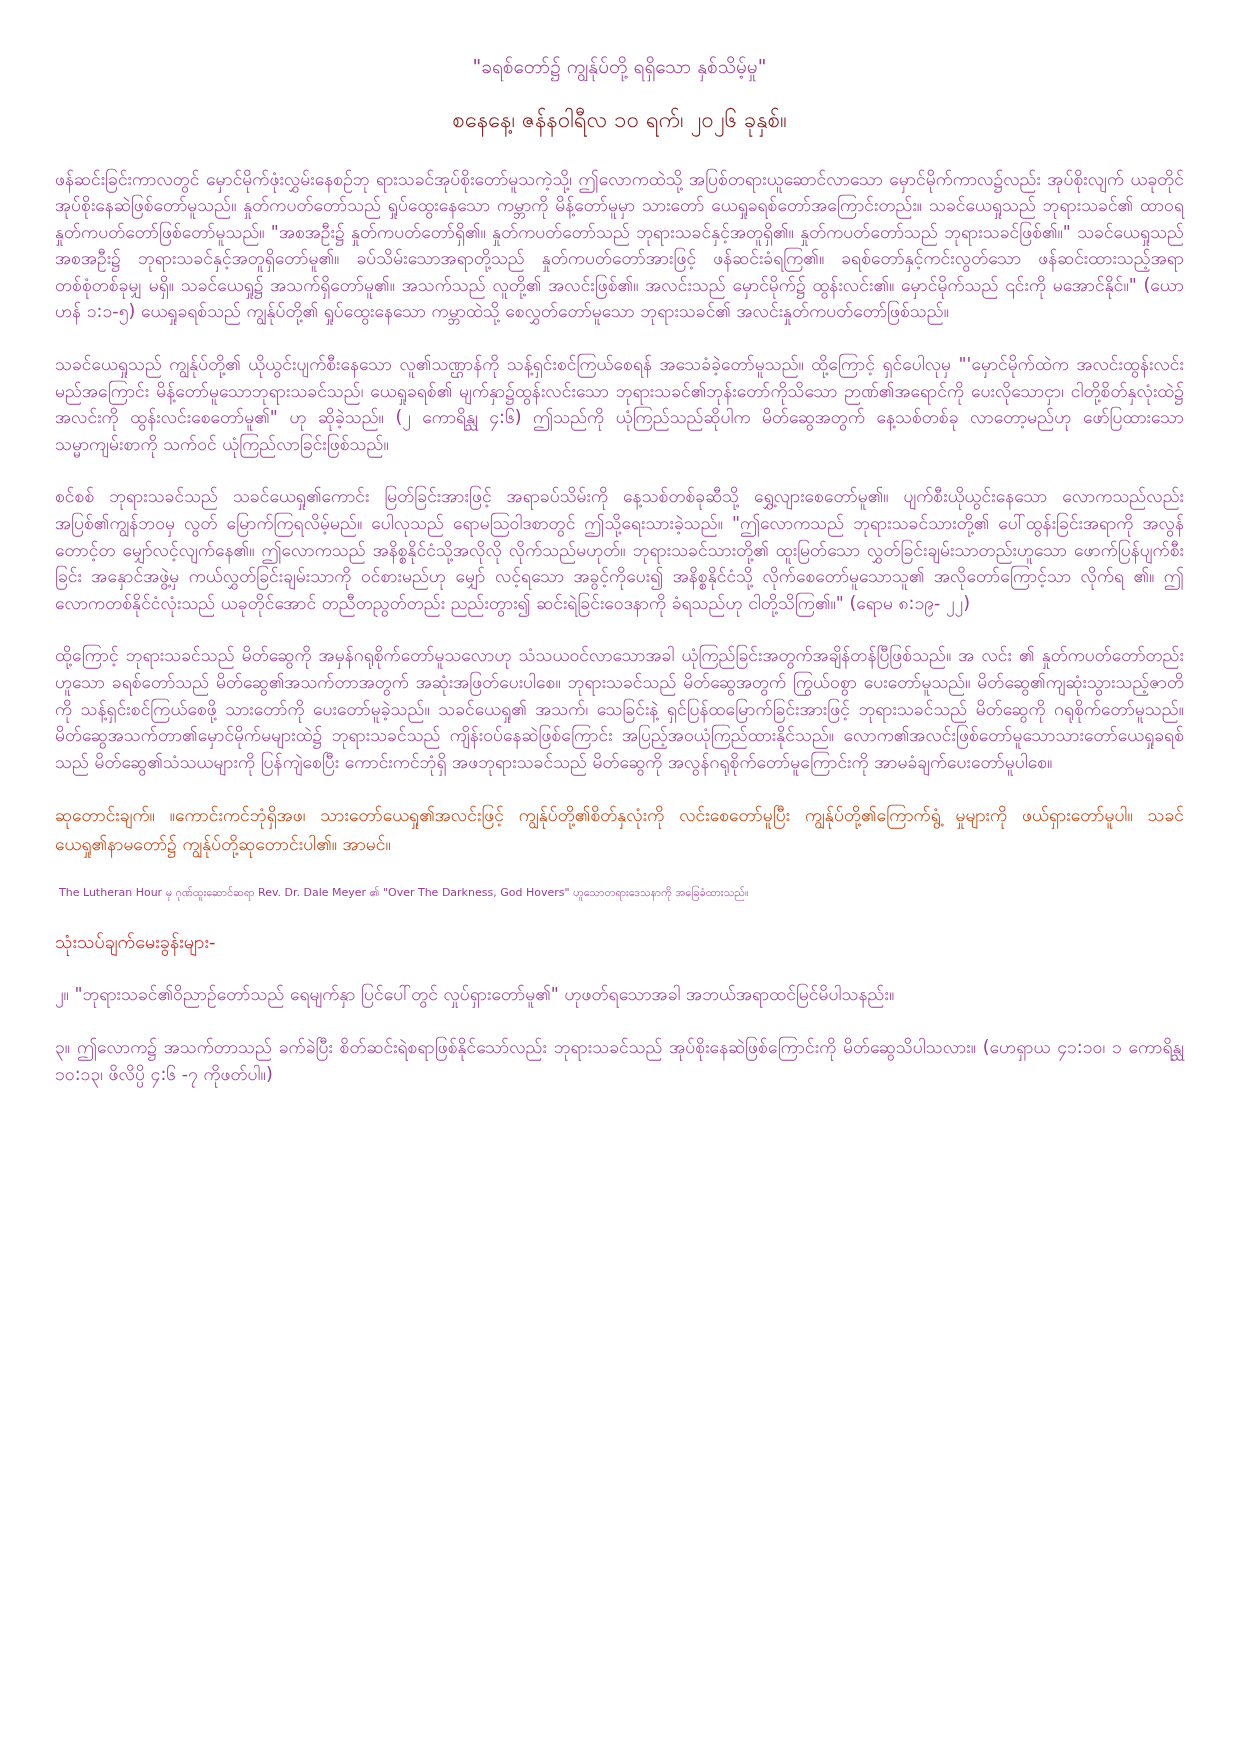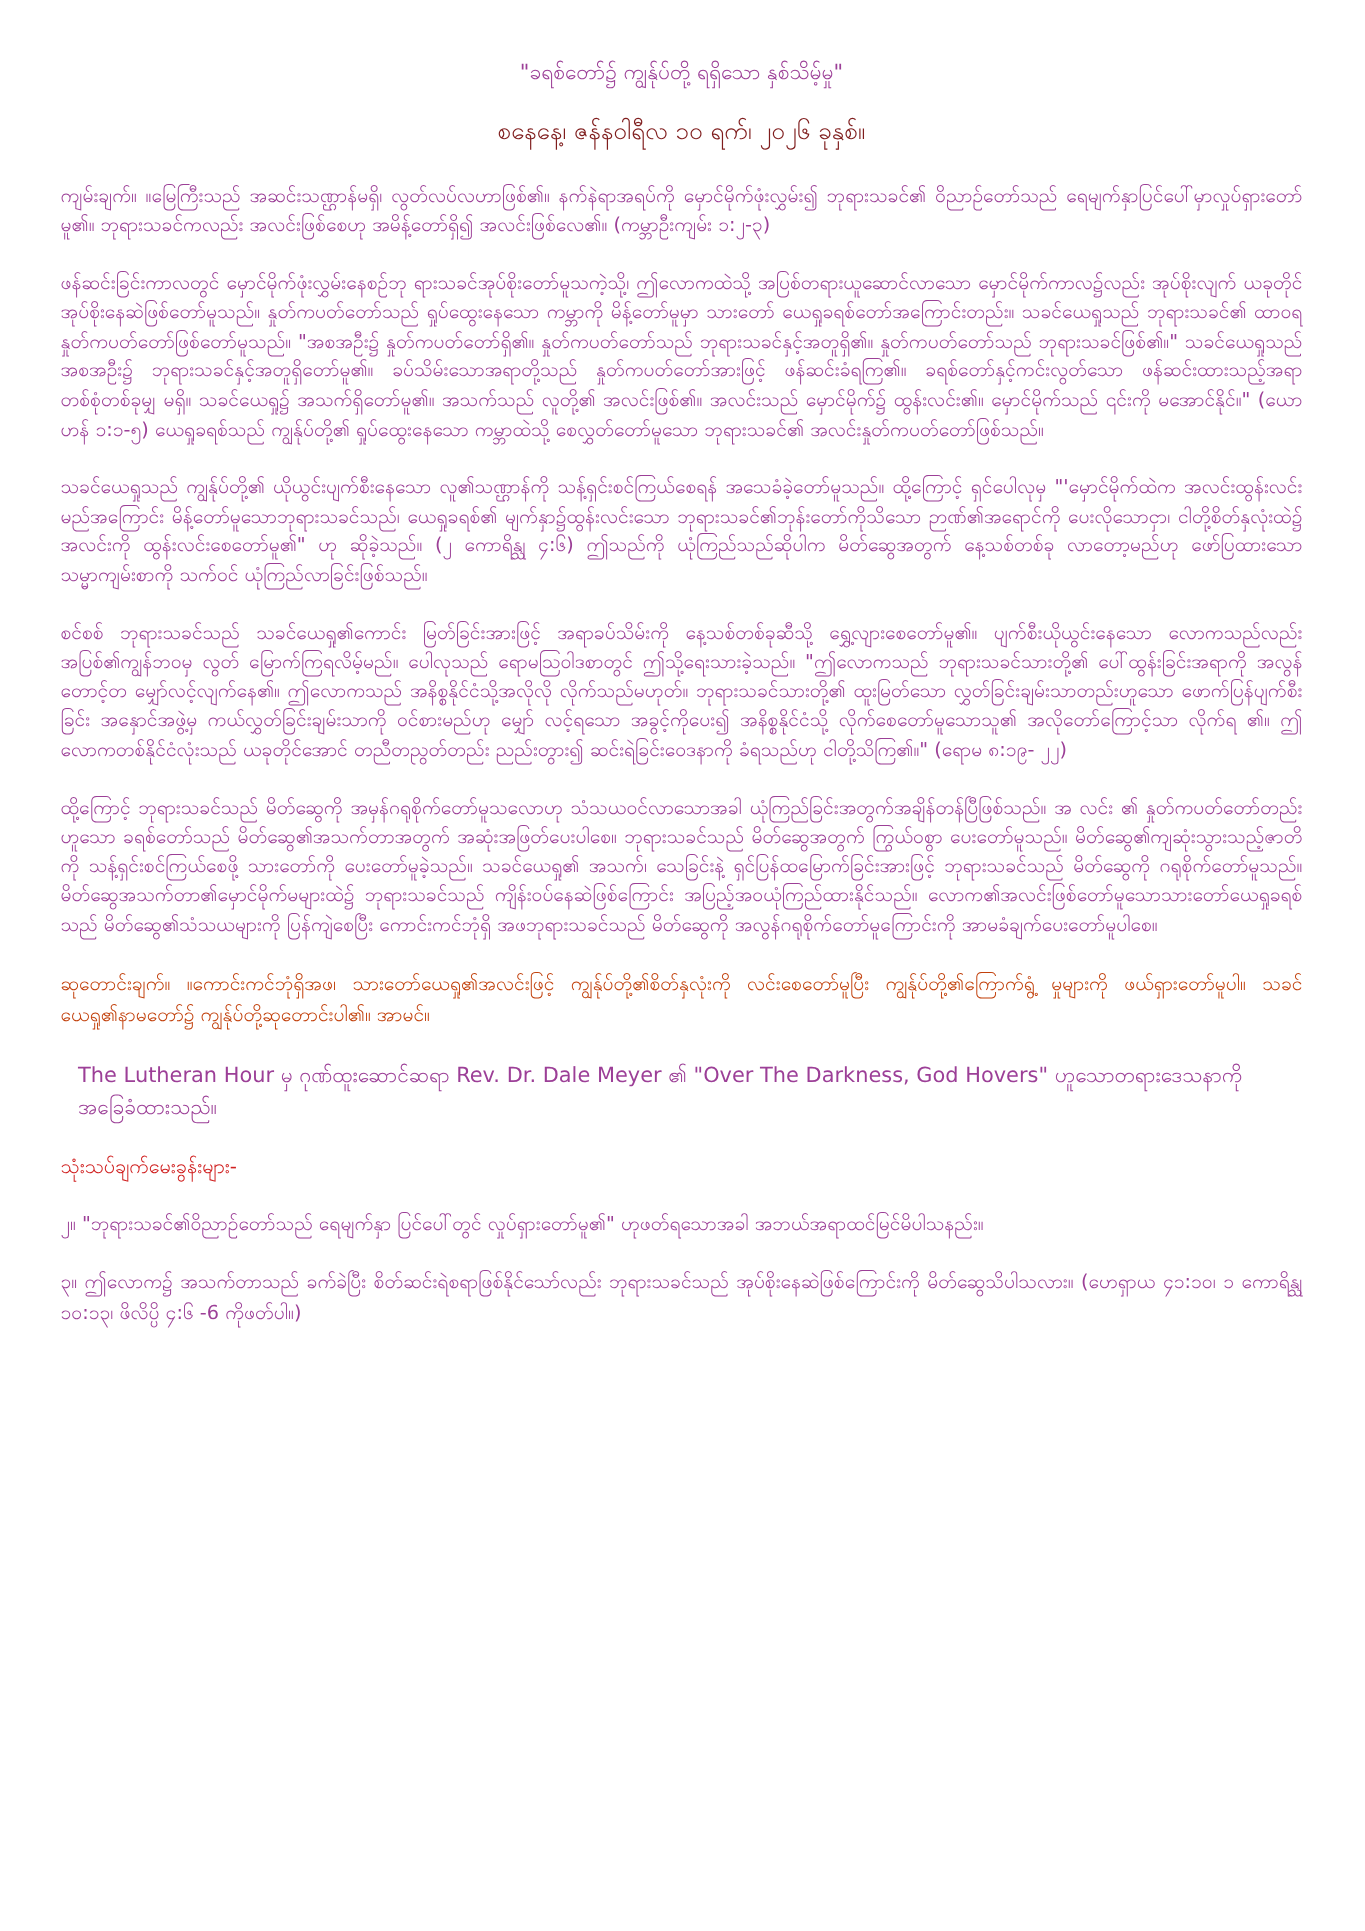--- a/index.html
+++ b/index.html
@@ -42,23 +42,23 @@
     color: #9c3f97;
   }
   .prayer-para {
     font-size: 17.5px;
     line-height: 1.65;
     text-align: justify;
     margin: 6px 0 26px 0;
     color: #c2410c;
   }
   .source-line {
-    font-size: 19px;
+    font-size: 11px;
     line-height: 1.5;
-    margin: 0 0 26px 16px;
+    margin: 0 0 26px 4px;
     color: #9c3f97;
   }
   .questions-heading {
     font-size: 18px;
     line-height: 1.5;
     margin: 0 0 26px 0;
     color: #d01f1f;
     font-weight: normal;
   }
   .question-para {
@@ -72,34 +72,33 @@
 </head>
 <body>
 
 <div class="page">
 
   <div class="doc-header">
     <h1 class="doc-title">"ခရစ်တော်၌ ကျွန်ုပ်တို့ ရရှိသော နှစ်သိမ့်မှု"</h1>
     <div class="doc-date">စနေနေ့၊ ဇန်နဝါရီလ ၁၀ ရက်၊ ၂၀၂၆ ခုနှစ်။</div>
   </div>
 
-  <p class="body-para">ကျမ်းချက်။ ။မြေကြီးသည် အဆင်းသဏ္ဌာန်မရှိ၊ လွတ်လပ်လဟာဖြစ်၏။ နက်နဲရာအရပ်ကို မှောင်မိုက်ဖုံးလွှမ်း၍ ဘုရားသခင်၏ ဝိညာဉ်တော်သည် ရေမျက်နှာပြင်ပေါ်မှာလှုပ်ရှားတော်မူ၏။ ဘုရားသခင်ကလည်း အလင်းဖြစ်စေဟု အမိန့်တော်ရှိ၍ အလင်းဖြစ်လေ၏။ (ကမ္ဘာဦးကျမ်း ၁:၂-၃)</p>
 
   <p class="body-para">ဖန်ဆင်းခြင်းကာလတွင် မှောင်မိုက်ဖုံးလွှမ်းနေစဉ်ဘု ရားသခင်အုပ်စိုးတော်မူသကဲ့သို့၊ ဤလောကထဲသို့ အပြစ်တရားယူဆောင်လာသော မှောင်မိုက်ကာလ၌လည်း အုပ်စိုးလျက် ယခုတိုင် အုပ်စိုးနေဆဲဖြစ်တော်မူသည်။ နှုတ်ကပတ်တော်သည် ရှုပ်ထွေးနေသော ကမ္ဘာကို မိန့်တော်မူမှာ သားတော် ယေရှုခရစ်တော်အကြောင်းတည်း။ သခင်ယေရှုသည် ဘုရားသခင်၏ ထာဝရ နှုတ်ကပတ်တော်ဖြစ်တော်မူသည်။ "အစအဦး၌ နှုတ်ကပတ်တော်ရှိ၏။ နှုတ်ကပတ်တော်သည် ဘုရားသခင်နှင့်အတူရှိ၏။ နှုတ်ကပတ်တော်သည် ဘုရားသခင်ဖြစ်၏။" သခင်ယေရှုသည် အစအဦး၌ ဘုရားသခင်နှင့်အတူရှိတော်မူ၏။ ခပ်သိမ်းသောအရာတို့သည် နှုတ်ကပတ်တော်အားဖြင့် ဖန်ဆင်းခံရကြ၏။ ခရစ်တော်နှင့်ကင်းလွတ်သော ဖန်ဆင်းထားသည့်အရာ တစ်စုံတစ်ခုမျှ မရှိ။ သခင်ယေရှု၌ အသက်ရှိတော်မူ၏။ အသက်သည် လူတို့၏ အလင်းဖြစ်၏။ အလင်းသည် မှောင်မိုက်၌ ထွန်းလင်း၏။ မှောင်မိုက်သည် ၎င်းကို မအောင်နိုင်။" (ယောဟန် ၁:၁-၅) ယေရှုခရစ်သည် ကျွန်ုပ်တို့၏ ရှုပ်ထွေးနေသော ကမ္ဘာထဲသို့ စေလွှတ်တော်မူသော ဘုရားသခင်၏ အလင်းနှုတ်ကပတ်တော်ဖြစ်သည်။</p>
 
   <p class="body-para">သခင်ယေရှုသည် ကျွန်ုပ်တို့၏ ယိုယွင်းပျက်စီးနေသော လူ၏သဏ္ဌာန်ကို သန့်ရှင်းစင်ကြယ်စေရန် အသေခံခဲ့တော်မူသည်။ ထို့ကြောင့် ရှင်ပေါလုမှ "'မှောင်မိုက်ထဲက အလင်းထွန်းလင်းမည်အကြောင်း မိန့်တော်မူသောဘုရားသခင်သည်၊ ယေရှုခရစ်၏ မျက်နှာ၌ထွန်းလင်းသော ဘုရားသခင်၏ဘုန်းတော်ကိုသိသော ဉာဏ်၏အရောင်ကို ပေးလိုသောငှာ၊ ငါတို့စိတ်နှလုံးထဲ၌ အလင်းကို ထွန်းလင်းစေတော်မူ၏" ဟု ဆိုခဲ့သည်။ (၂ ကောရိန္သု ၄:၆) ဤသည်ကို ယုံကြည်သည်ဆိုပါက မိတ်ဆွေအတွက် နေ့သစ်တစ်ခု လာတော့မည်ဟု ဖော်ပြထားသော သမ္မာကျမ်းစာကို သက်ဝင် ယုံကြည်လာခြင်းဖြစ်သည်။</p>
 
   <p class="body-para">စင်စစ် ဘုရားသခင်သည် သခင်ယေရှု၏ကောင်း မြတ်ခြင်းအားဖြင့် အရာခပ်သိမ်းကို နေ့သစ်တစ်ခုဆီသို့ ရွှေ့လျားစေတော်မူ၏။ ပျက်စီးယိုယွင်းနေသော လောကသည်လည်း အပြစ်၏ကျွန်ဘဝမှ လွတ် မြောက်ကြရလိမ့်မည်။ ပေါလုသည် ရောမဩဝါဒစာတွင် ဤသို့ရေးသားခဲ့သည်။ "ဤလောကသည် ဘုရားသခင်သားတို့၏ ပေါ်ထွန်းခြင်းအရာကို အလွန်တောင့်တ မျှော်လင့်လျက်နေ၏။ ဤလောကသည် အနိစ္စနိုင်ငံသို့အလိုလို လိုက်သည်မဟုတ်။ ဘုရားသခင်သားတို့၏ ထူးမြတ်သော လွှတ်ခြင်းချမ်းသာတည်းဟူသော ဖောက်ပြန်ပျက်စီးခြင်း အနှောင်အဖွဲ့မှ ကယ်လွှတ်ခြင်းချမ်းသာကို ဝင်စားမည်ဟု မျှော် လင့်ရသော အခွင့်ကိုပေး၍ အနိစ္စနိုင်ငံသို့ လိုက်စေတော်မူသောသူ၏ အလိုတော်ကြောင့်သာ လိုက်ရ ၏။ ဤလောကတစ်နိုင်ငံလုံးသည် ယခုတိုင်အောင် တညီတညွတ်တည်း ညည်းတွား၍ ဆင်းရဲခြင်းဝေဒနာကို ခံရသည်ဟု ငါတို့သိကြ၏။" (ရောမ ၈:၁၉- ၂၂)</p>
 
   <p class="body-para">ထို့ကြောင့် ဘုရားသခင်သည် မိတ်ဆွေကို အမှန်ဂရုစိုက်တော်မူသလောဟု သံသယဝင်လာသောအခါ ယုံကြည်ခြင်းအတွက်အချိန်တန်ပြီဖြစ်သည်။ အ လင်း ၏ နှုတ်ကပတ်တော်တည်းဟူသော ခရစ်တော်သည် မိတ်ဆွေ၏အသက်တာအတွက် အဆုံးအဖြတ်ပေးပါစေ။ ဘုရားသခင်သည် မိတ်ဆွေအတွက် ကြွယ်ဝစွာ ပေးတော်မူသည်။ မိတ်ဆွေ၏ကျဆုံးသွားသည့်ဇာတိကို သန့်ရှင်းစင်ကြယ်စေဖို့ သားတော်ကို ပေးတော်မူခဲ့သည်။ သခင်ယေရှု၏ အသက်၊ သေခြင်းနဲ့ ရှင်ပြန်ထမြောက်ခြင်းအားဖြင့် ဘုရားသခင်သည် မိတ်ဆွေကို ဂရုစိုက်တော်မူသည်။ မိတ်ဆွေအသက်တာ၏မှောင်မိုက်မများထဲ၌ ဘုရားသခင်သည် ကျိန်းဝပ်နေဆဲဖြစ်ကြောင်း အပြည့်အဝယုံကြည်ထားနိုင်သည်။ လောက၏အလင်းဖြစ်တော်မူသောသားတော်ယေရှုခရစ်သည် မိတ်ဆွေ၏သံသယများကို ပြန်ကျဲစေပြီး ကောင်းကင်ဘုံရှိ အဖဘုရားသခင်သည် မိတ်ဆွေကို အလွန်ဂရုစိုက်တော်မူကြောင်းကို အာမခံချက်ပေးတော်မူပါစေ။</p>
 
   <p class="prayer-para">ဆုတောင်းချက်။ ။ကောင်းကင်ဘုံရှိအဖ၊ သားတော်ယေရှု၏အလင်းဖြင့် ကျွန်ုပ်တို့၏စိတ်နှလုံးကို လင်းစေတော်မူပြီး ကျွန်ုပ်တို့၏ကြောက်ရွံ့ မှုများကို ဖယ်ရှားတော်မူပါ။ သခင်ယေရှု၏နာမတော်၌ ကျွန်ုပ်တို့ဆုတောင်းပါ၏။ အာမင်။</p>
 
   <p class="source-line">The Lutheran Hour မှ ဂုဏ်ထူးဆောင်ဆရာ Rev. Dr. Dale Meyer ၏ "Over The Darkness, God Hovers" ဟူသောတရားဒေသနာကို အခြေခံထားသည်။</p>
 
   <h2 class="questions-heading">သုံးသပ်ချက်မေးခွန်းများ-</h2>
 
 
   <p class="question-para">၂။ "ဘုရားသခင်၏ဝိညာဉ်တော်သည် ရေမျက်နှာ ပြင်ပေါ်တွင် လှုပ်ရှားတော်မူ၏" ဟုဖတ်ရသောအခါ အဘယ်အရာထင်မြင်မိပါသနည်း။</p>
 
-  <p class="question-para">၃။ ဤလောက၌ အသက်တာသည် ခက်ခဲပြီး စိတ်ဆင်းရဲစရာဖြစ်နိုင်သော်လည်း ဘုရားသခင်သည် အုပ်စိုးနေဆဲဖြစ်ကြောင်းကို မိတ်ဆွေသိပါသလား။ (ဟေရှာယ ၄၁:၁၀၊ ၁ ကောရိန္သု ၁၀:၁၃၊ ဖိလိပ္ပိ ၄:၆ -6 ကိုဖတ်ပါ။)</p>
+  <p class="question-para">၃။ ဤလောက၌ အသက်တာသည် ခက်ခဲပြီး စိတ်ဆင်းရဲစရာဖြစ်နိုင်သော်လည်း ဘုရားသခင်သည် အုပ်စိုးနေဆဲဖြစ်ကြောင်းကို မိတ်ဆွေသိပါသလား။ (ဟေရှာယ ၄၁:၁၀၊ ၁ ကောရိန္သု ၁၀:၁၃၊ ဖိလိပ္ပိ ၄:၆ -၇ ကိုဖတ်ပါ။)</p>
 
 </div>
 
 </body></html>

